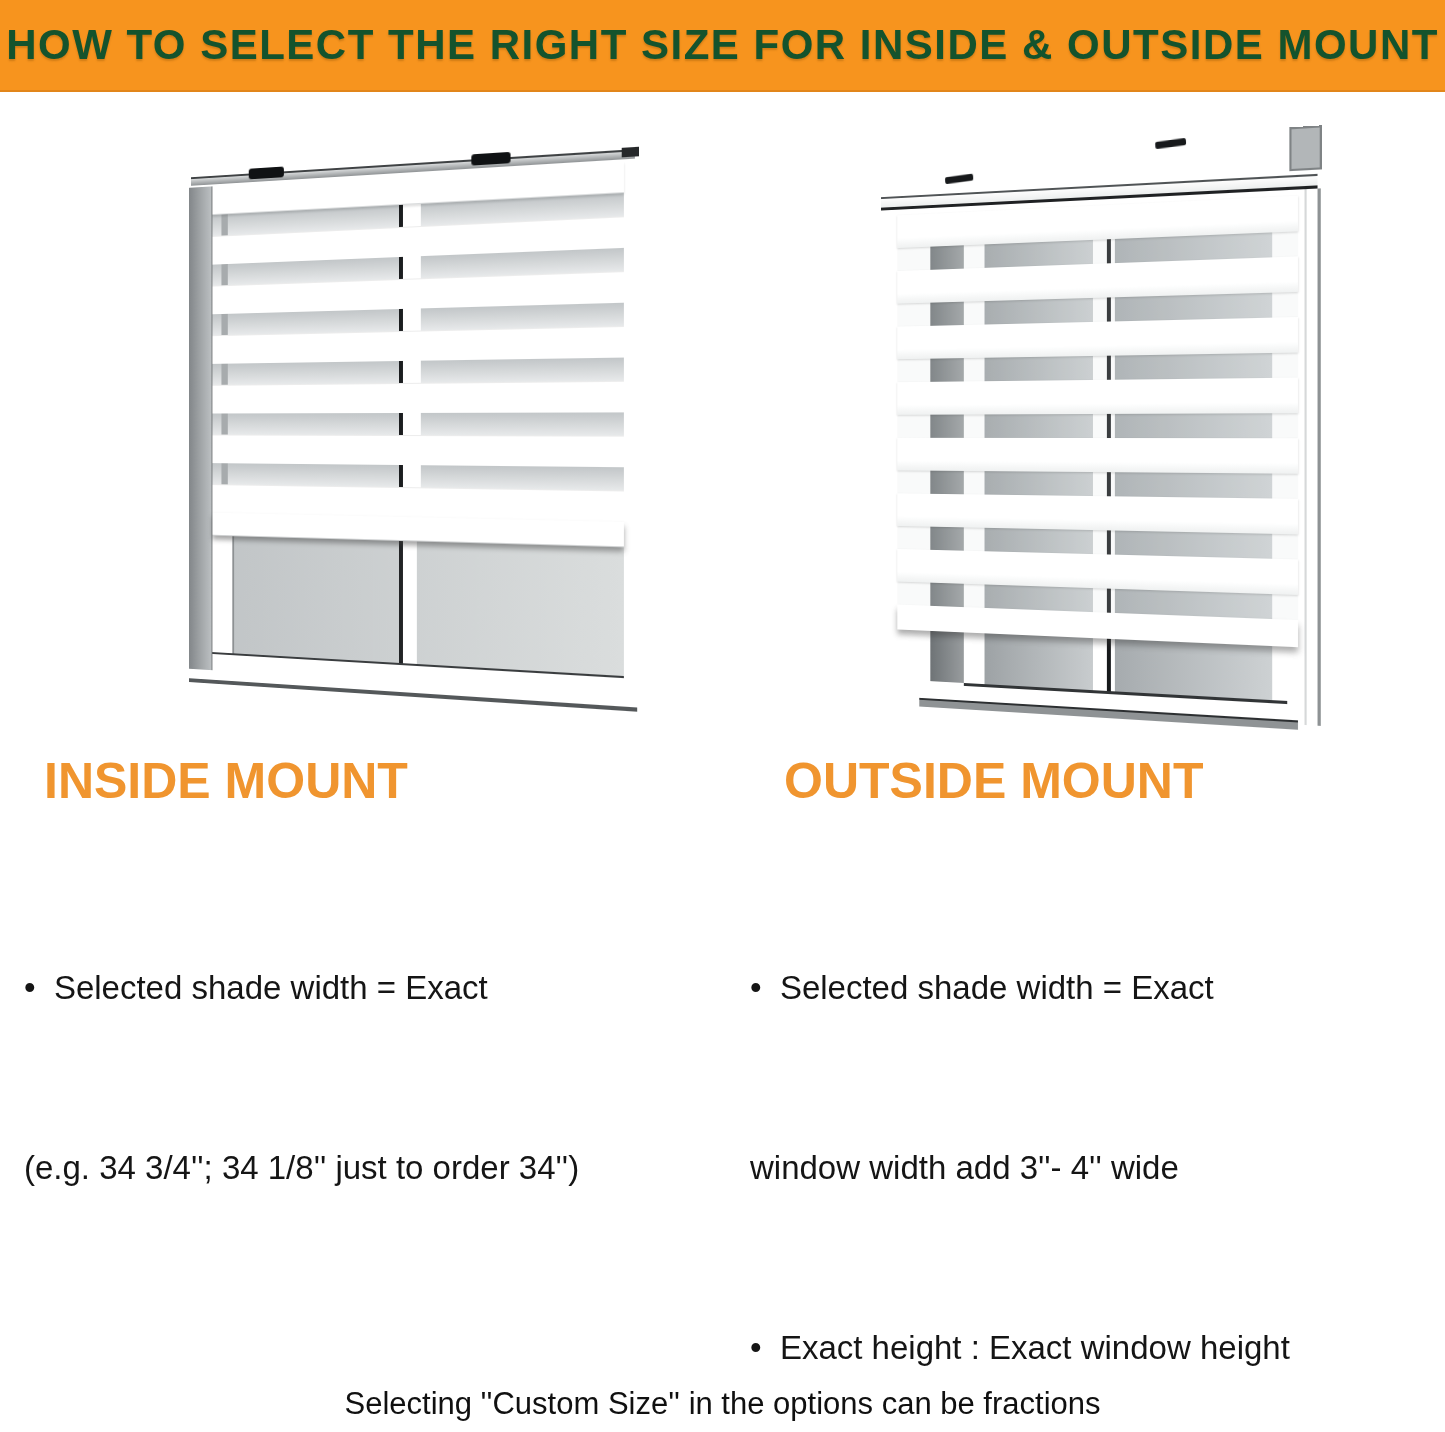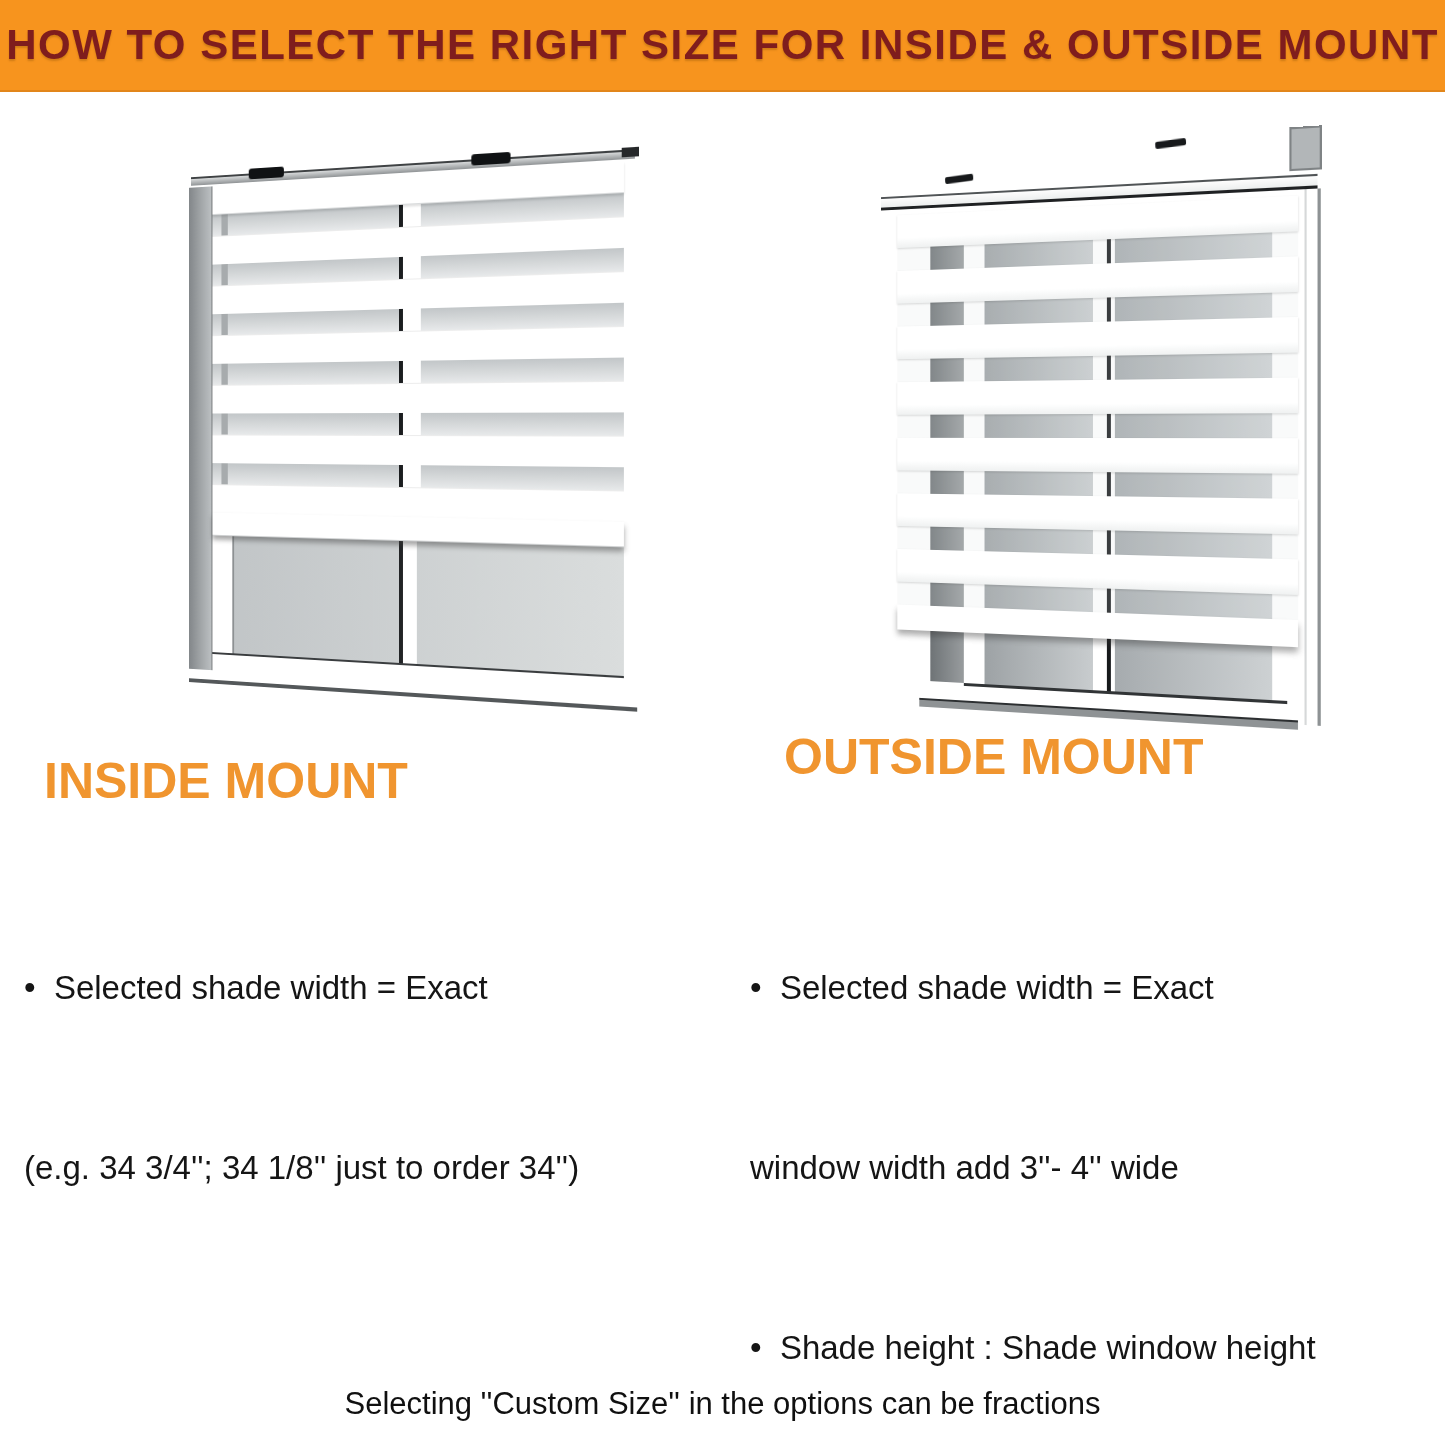--- a/index.html
+++ b/index.html
@@ -9,21 +9,21 @@
     background:#ffffff; font-family:"Liberation Sans", sans-serif;
   }
 
   
   .banner {
     position:absolute; top:0; left:0; width:100%; height:92px;
     background:#F7941E; border-bottom:2px solid #E2861A;
     display:flex; align-items:center; justify-content:center;
   }
   .banner h1 {
-    margin:8px; font-size:42px; font-weight:700; color:#7f1d1d;
+    margin:8px; font-size:42px; font-weight:700; color:#14532d;
     letter-spacing:1.5px; white-space:nowrap;
     text-shadow:0 2px 2px rgba(120,70,0,.30);
   }
 
   
   .illus { position:absolute; }
   .plane { position:absolute; transform-style:flat; }
   .plane-left  { left:25px; top:10px; width:450px; height:548px;
                  transform:perspective(650px) rotateY(-9deg); }
   .plane-right { left:12px; top:14px; width:446px; height:582px;
@@ -83,21 +83,21 @@
     box-shadow:0 1px 2px rgba(0,0,0,.18); }
   .o-gap-band { height:24px; background:rgba(222,226,227,.18); }
   .o-bottombar { position:absolute; left:20px; top:470px; width:404px; height:26px;
     background:#fff; box-shadow:0 5px 6px rgba(50,50,50,.4); }
   .o-sill { position:absolute; left:44px; top:566px; width:380px; height:9px;
     background:#8f9395; border-top:2px solid #2c2f31; }
 
   
   .mount-heading { position:absolute; font-size:50px; font-weight:700; color:#F0952F; letter-spacing:0;text-align:right; }
   #h-inside  { left:44px;  top:752px; }
-  #h-outside { left:784px; top:728px; }
+  #h-outside { left:784px; top:752px; }
   .rules { position:absolute; top:838px; font-size:33px; line-height:60px; color:#151515; white-space:pre; }
   #rules-inside  { left:24px;  width:680px; }
   #rules-outside { left:750px; width:690px; }
   .footer-note { position:absolute; top:1386px; left:0; width:100%;
     text-align:center; font-size:31px; color:#101010; }
 </style>
 </head>
 <body>
 
 <header class="banner">
@@ -185,19 +185,19 @@
   
   
   
   
   
 </div>
 
 <div class="rules" id="rules-outside">
   <div>•  Selected shade width = Exact</div>
   <div>window width add 3''- 4'' wide</div>
-  <div>•  Shade height : Shade window height</div>
+  <div>•  Exact height : Exact window height</div>
   
   
   
 </div>
 
 <div class="footer-note">Selecting ''Custom Size'' in the options can be fractions</div>
 
 </body></html>

